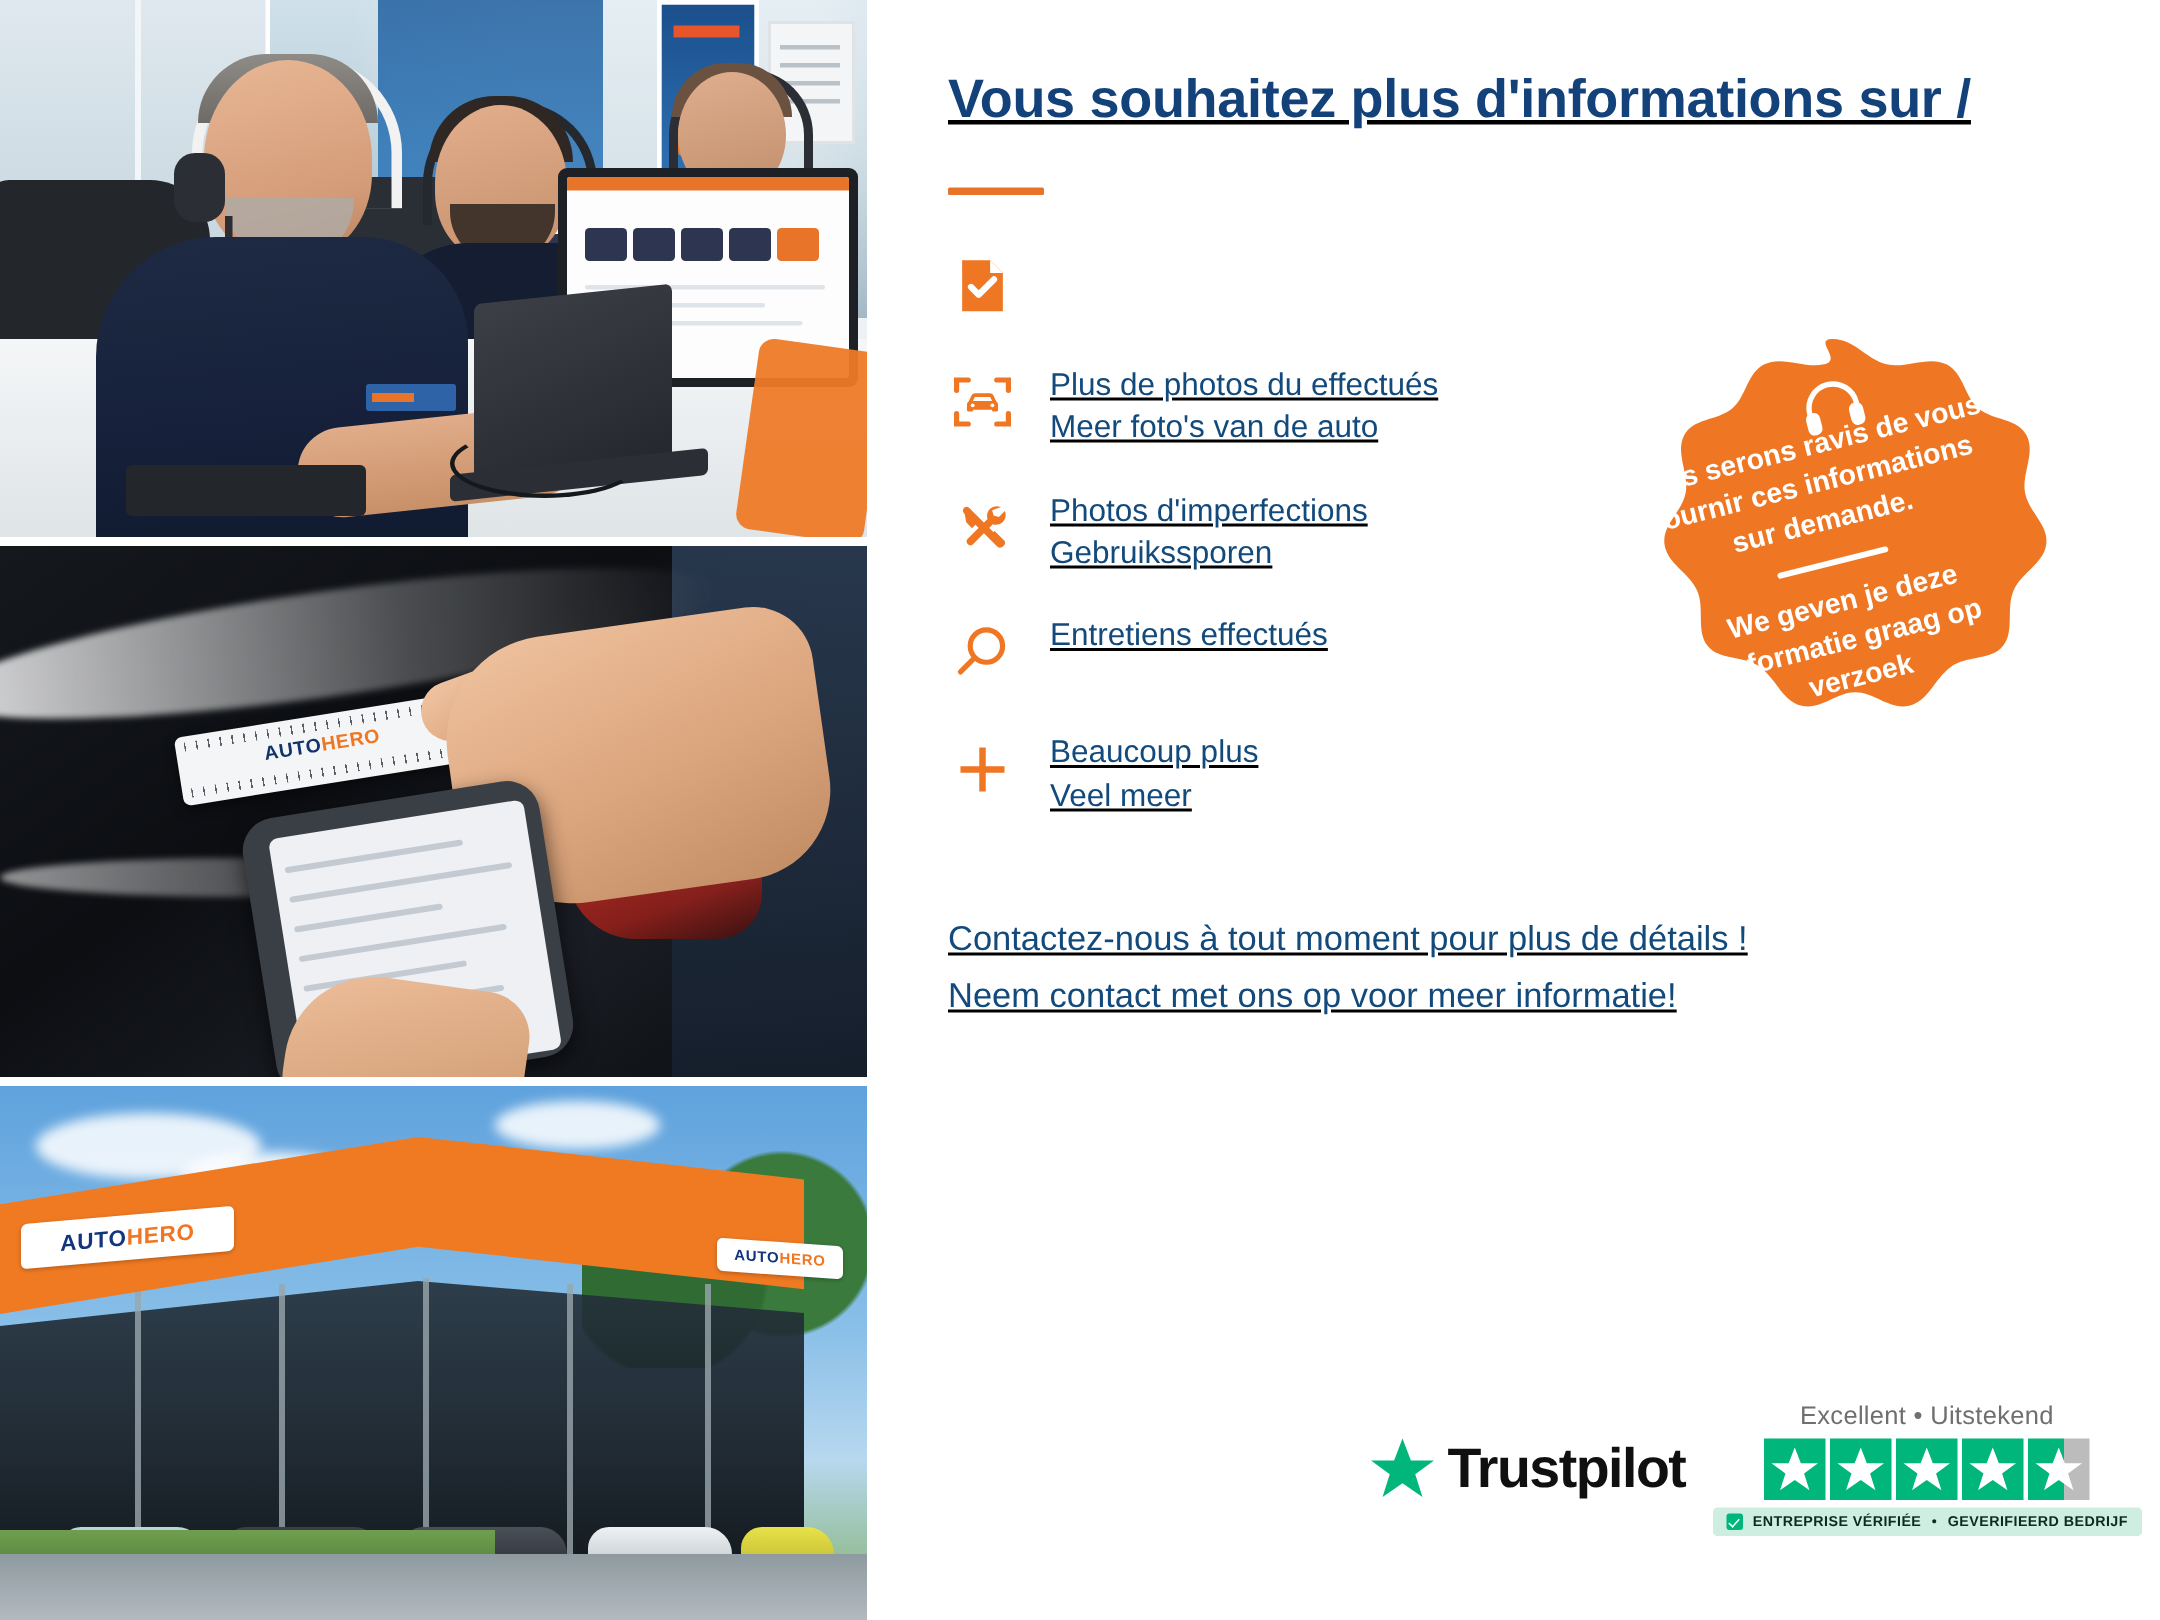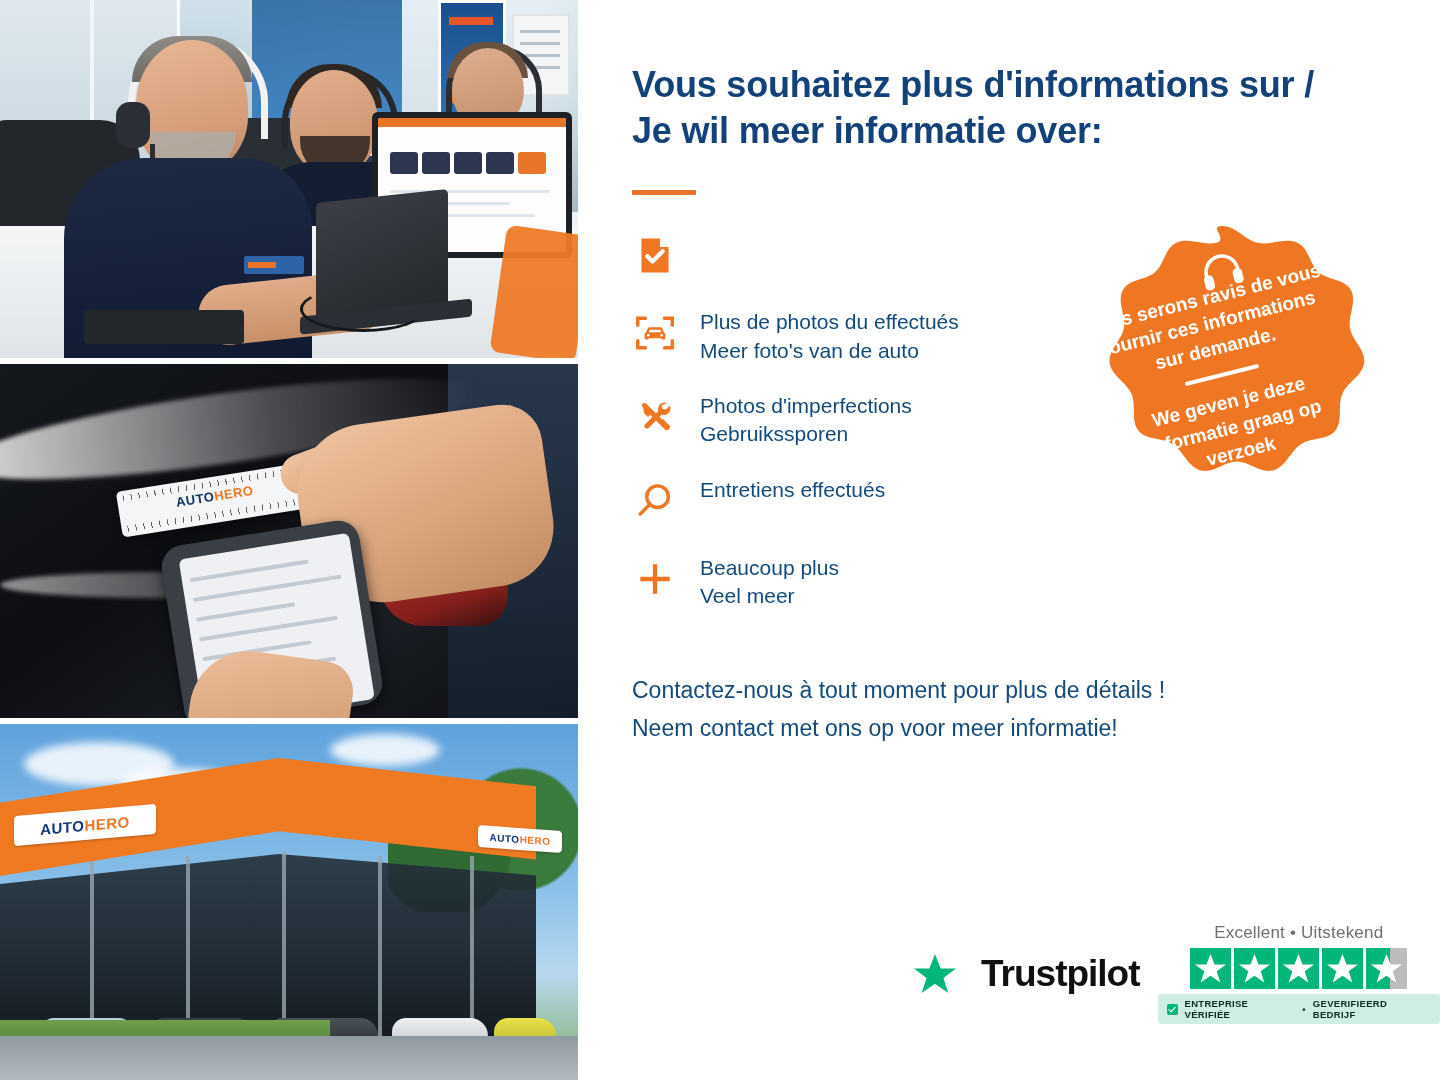--- a/index.html
+++ b/index.html
@@ -153,21 +153,21 @@
     clip-path:polygon(0 14%,52% 0,100% 10%,100% 96%,52% 100%,0 88%);}
   .p3 .mullion{position:absolute;top:132px;width:4px;height:206px;background:#9aa6ad;opacity:.8;}
   .p3 .car{position:absolute;bottom:28px;height:34px;border-radius:14px 18px 6px 6px;}
   .p3 .ground{position:absolute;left:0;bottom:0;width:578px;height:44px;
     background:linear-gradient(180deg,#8f9aa0 0%,#b2babf 100%);}
   .p3 .grass{position:absolute;left:0;bottom:30px;width:330px;height:30px;
     background:linear-gradient(180deg,#6f9f4e,#4f7f38);}
 
   
   .content{position:relative;flex:1;padding:0;}
-  .inner{padding:62px 0 0 54px;}
+  .inner{padding:43px 0 0 54px;text-decoration:underline;}
   .headline{
     font-size:36px;line-height:1.28;font-weight:bold;color:#13417a;
     margin:0;max-width:760px;letter-spacing:-.2px;
   }
   .rule{width:64px;height:5px;background:#e8742a;margin:36px 0 34px 0;border-radius:1px;}
 
   .feature-list{list-style:none;margin:0;padding:0;max-width:640px;}
   .feature{display:flex;align-items:flex-start;gap:22px;margin-bottom:26px;}
   .feature:last-child{margin-bottom:0;}
   .ficon{flex:0 0 46px;width:46px;height:52px;position:relative;display:flex;align-items:center;justify-content:center;}
@@ -189,21 +189,21 @@
   .badge .bdiv{width:76px;height:4px;background:#fff;margin:13px auto;border-radius:2px;}
   .badge .btext .l2{font-size:19px;line-height:1.34;padding:0 40px;}
 
   
   .contact{margin-top:64px;max-width:800px;}
   .contact .phone{font-size:25px;font-weight:bold;color:#13417a;margin:0 0 10px 0;line-height:1.3;}
   .contact p{font-size:23px;color:#134a7c;margin:0 0 6px 0;line-height:1.4;}
 
   
   .trustpilot{position:absolute;left:335px;bottom:56px;display:flex;align-items:center;gap:18px;}
-  .tp-logo{display:flex;align-items:center;gap:24px;}
+  .tp-logo{display:flex;align-items:center;gap:8px;}
   .tp-logo .tp-star{width:44px;height:42px;}
   .tp-word{font-size:37px;font-weight:bold;color:#101010;letter-spacing:-1px;}
   .tp-right{display:flex;flex-direction:column;align-items:center;gap:5px;}
   .tp-rating{font-size:17px;color:#6f6f6f;letter-spacing:.2px;}
   .tp-stars{display:flex;gap:3px;}
   .tp-tile{width:41px;height:41px;position:relative;overflow:hidden;background:#00b67a;}
   .tp-tile.half{background:linear-gradient(90deg,#00b67a 0 58%,#bcbcbc 58% 100%);}
   .tp-tile svg{position:absolute;left:4px;top:4px;width:33px;height:33px;}
   .tp-verified{
     background:#cdeee0;border-radius:3px;padding:4px 9px;display:flex;align-items:center;gap:7px;
@@ -346,21 +346,20 @@
       <div class="ground"></div>
     </div>
 
   </div>
 
   <div class="content">
     <div class="inner">
 
       <h1 class="headline">
         <span>Vous souhaitez plus d'informations sur /</span><br>
-        <span>Je wil meer informatie over:</span>
       </h1>
 
       <div class="rule"></div>
 
       <ul class="feature-list">
 
         <li class="feature">
           <span class="ficon">
             <svg viewBox="0 0 40 46" width="34" height="39" aria-hidden="true">
               <path d="M4 3h22l10 10v30H4z" fill="#ef7622"></path>

